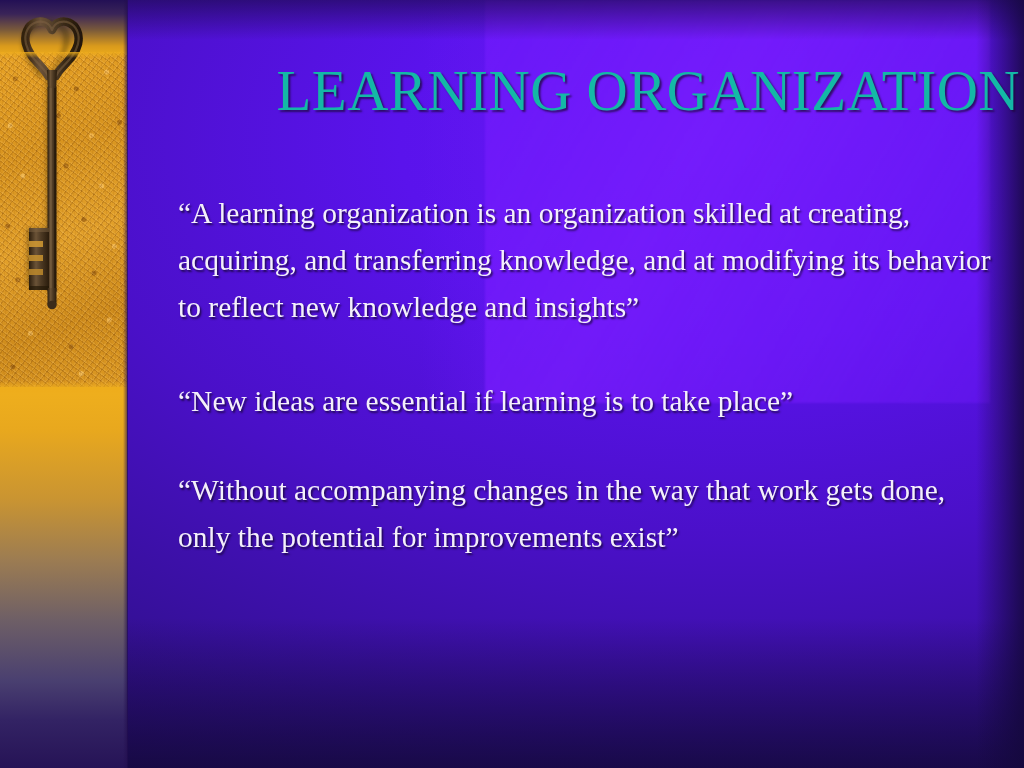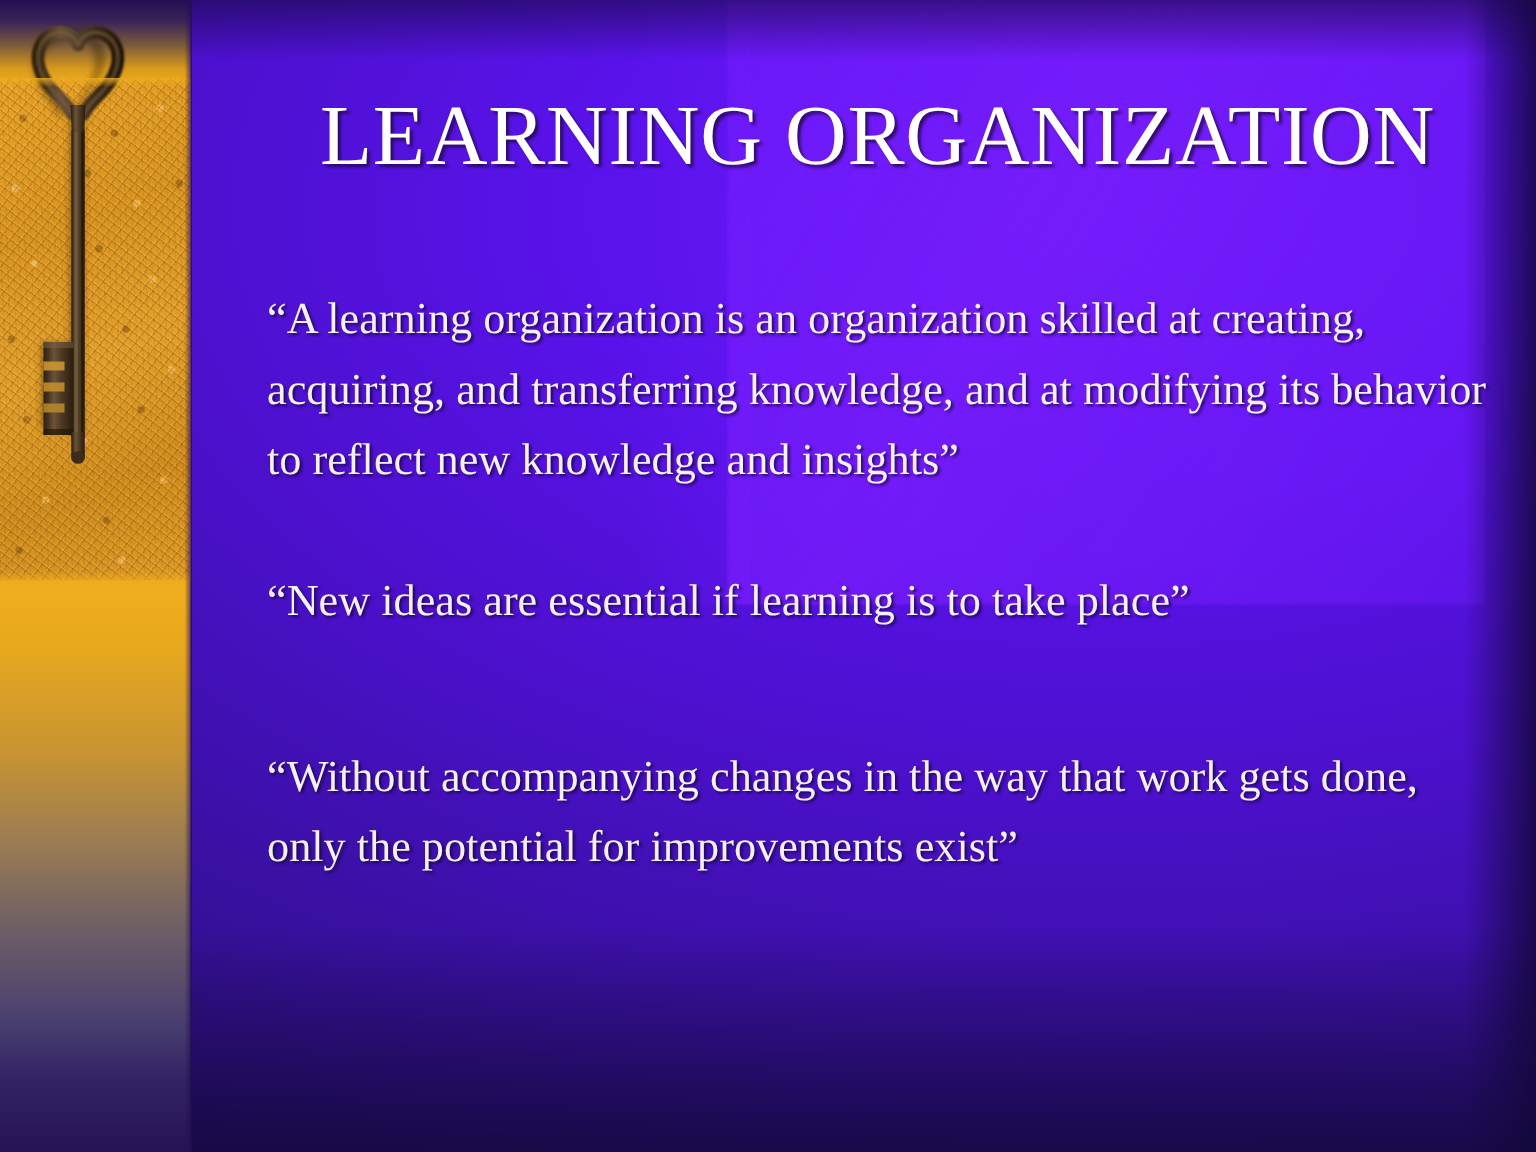--- a/index.html
+++ b/index.html
@@ -174,45 +174,45 @@
     z-index: 5;
     background: linear-gradient(90deg, rgba(40,18,90,0.0), rgba(34,14,78,0.75));
   }
 
   
   .title {
     position: absolute;
     left: 150px;
     top: 62px;
     width: 870px;
-    text-align: center;
+    text-align: right;
     font-size: 57px;
     line-height: 1.0;
     letter-spacing: 0.5px;
-    color: #ffffff;
+    color: #14b8a6;
     text-shadow: 2px 2px 2px rgba(30,8,60,0.75);
     white-space: nowrap;
   }
 
   
   .body-block {
     position: absolute;
     left: 178px;
     top: 190px;
     width: 826px;
   }
   .para {
     font-size: 29.5px;
     line-height: 47px;
     color: #f4f0fb;
     text-shadow: 1.5px 1.5px 2px rgba(22,6,52,0.8);
   }
   .para + .para { margin-top: 42px; }
   .para.p2 { margin-top: 47px; }
-  .para.p3 { margin-top: 70px; }
+  .para.p3 { margin-top: 42px; }
 </style>
 </head>
 <body>
 
 <div id="slide">
 
   <div class="bg-base"></div>
   <div class="bg-band2"></div>
   <div class="bg-band"></div>
   <div class="bg-vignette"></div>

